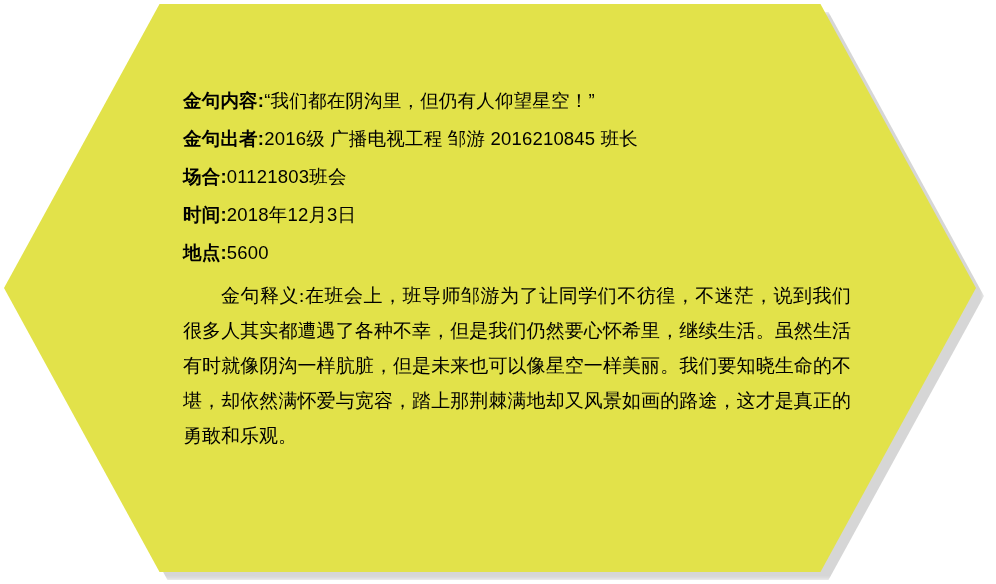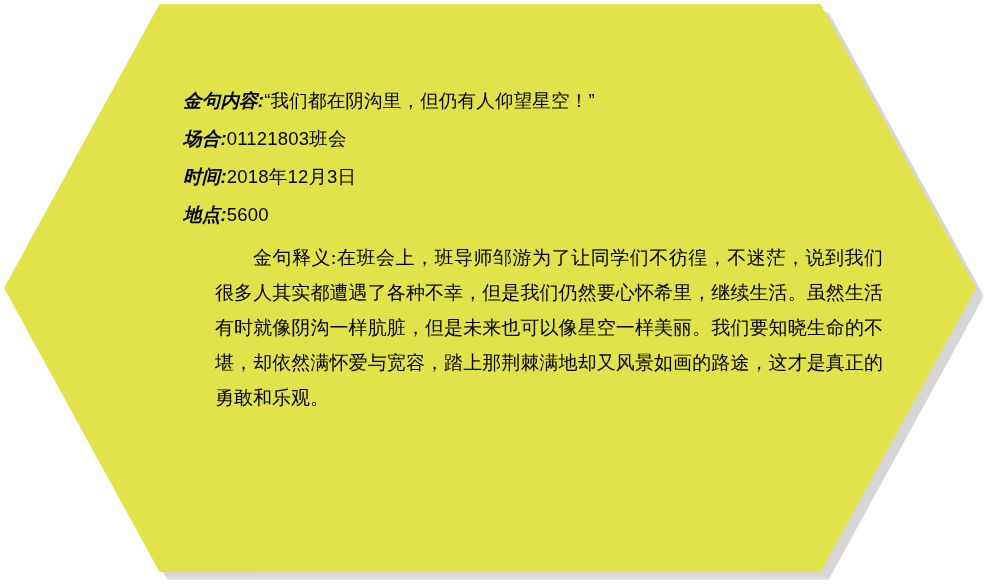--- a/index.html
+++ b/index.html
@@ -59,53 +59,54 @@
   .field-line {
     font-size: 18.5px;
     line-height: 38px;
     white-space: nowrap;
     font-family: "Liberation Sans", "DejaVu Sans", sans-serif;
     font-weight: bold;
     letter-spacing: 0.2px;
   }
   .field-line .lbl {
     font-weight: bold;
-    font-style: italic;
   }
   .field-line .val {
     font-weight: normal;
   }
   .paragraph {
     font-size: 19px;
     line-height: 35px;
     text-align: justify;
     text-justify: inter-ideograph;
     width: 668px;
     margin-top: 6px;
     font-family: "Liberation Serif", "DejaVu Serif", serif;
     text-indent: 38px;
-    margin-left: 32px;
   }
   .paragraph .lbl { }
 </style>
 </head>
 <body>
 
 <div id="canvas">
   <div class="hex-wrap">
     <div class="hex-shadow"></div>
     <div class="hex-body"></div>
   </div>
 
   <div class="content">
 
     <div class="field-line">
       <span class="lbl">金句内容:</span><span class="val">“我们都在阴沟里，但仍有人仰望星空！”</span>
     </div>
 
+    <div class="field-line">
+      <span class="lbl">金句出者:</span><span class="val">2016级 广播电视工程 邹游 2016210845 班长</span>
+    </div>
 
     <div class="field-line">
       <span class="lbl">场合:</span><span class="val">01121803班会</span>
     </div>
 
     <div class="field-line">
       <span class="lbl">时间:</span><span class="val">2018年12月3日</span>
     </div>
 
     <div class="field-line">

